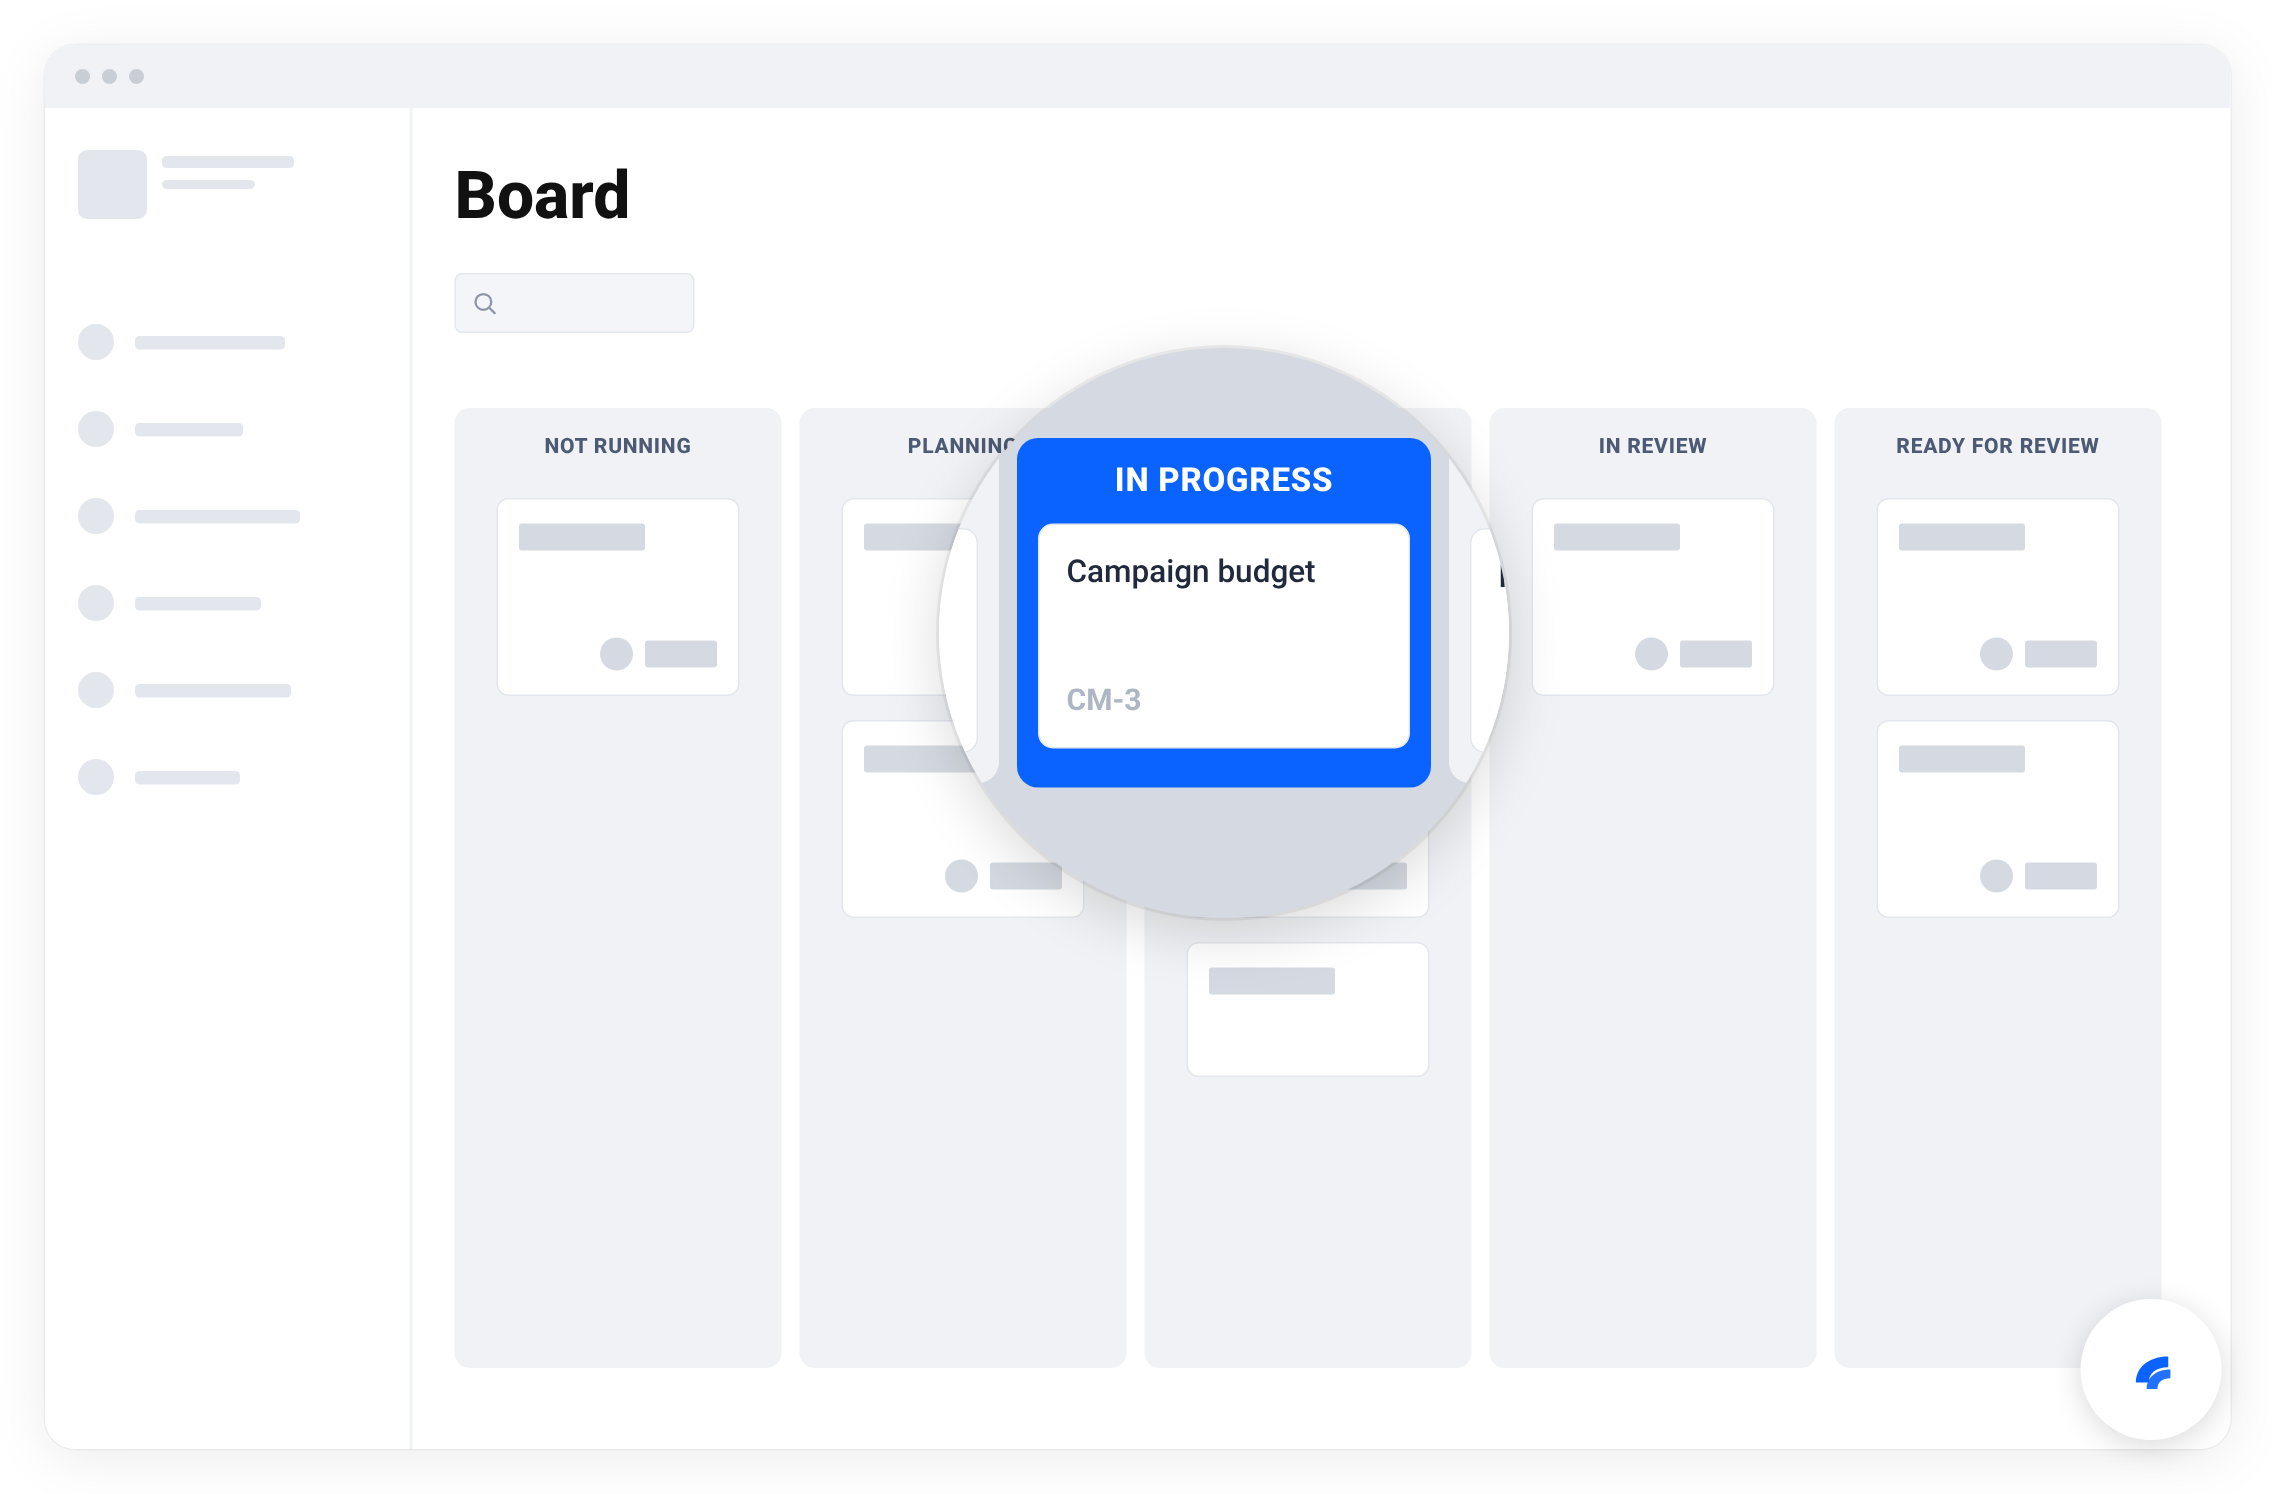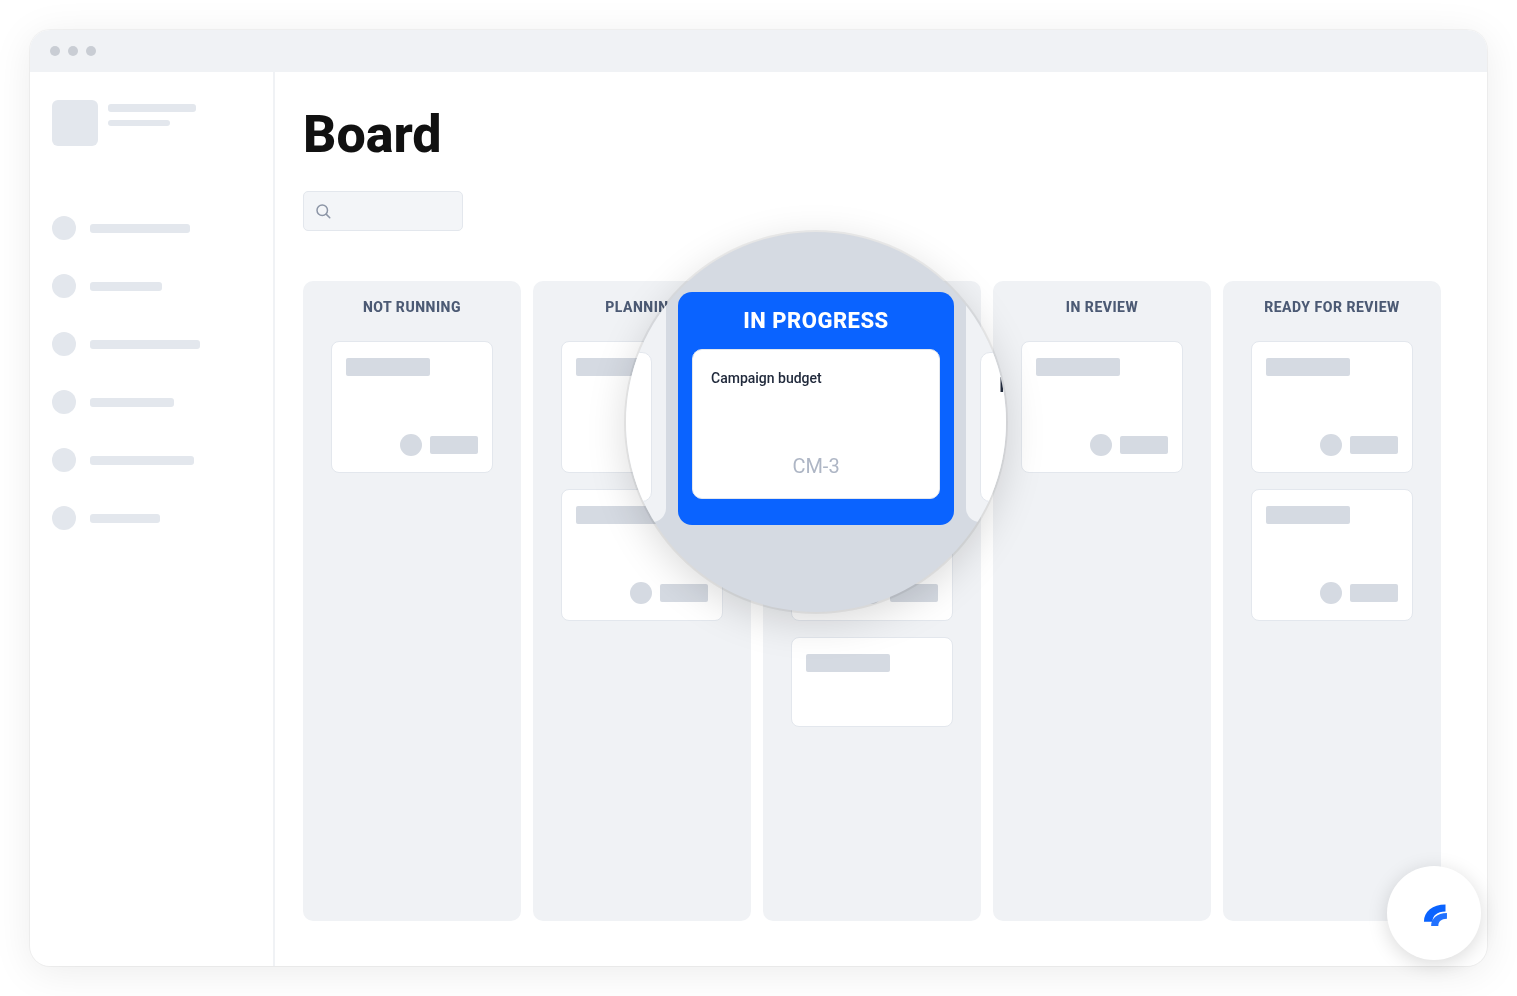--- a/index.html
+++ b/index.html
@@ -72,21 +72,21 @@
     height: 9px; background: #E3E7ED; border-radius: 3px;
   }
 
   .main {
     flex: 1;
     padding: 32px 28px 0 28px;
     overflow: hidden;
     position: relative;
   }
   .page-title {
-    font-size: 52px;
+    font-size: 44px;
     font-weight: 800;
     color: #111;
     margin-bottom: 26px;
   }
   .search-box {
     width: 160px;
     height: 40px;
     background: #F3F5F8;
     border: 1px solid #E3E7ED;
     border-radius: 5px;
@@ -184,29 +184,29 @@
     background: #fff;
     border: 1px solid #E3E7ED;
     border-radius: 10px;
     padding: 20px 18px;
     height: 150px;
     display: flex;
     flex-direction: column;
     justify-content: space-between;
   }
   .mag-card-title {
-    font-size: 14px;
+    font-size: 21px;
     color: #212A3C;
     font-weight: 500;
   }
   .mag-card-id {
     font-size: 20px;
     color: #AEB6C5;
-    font-weight: 400;
-    text-align: center;
+    font-weight: 700;
+    text-align: left;
   }
   .mag-side-left {
     position: absolute;
     top: 60px;
     left: -180px;
     width: 220px;
     background: #F0F2F5;
     border-radius: 14px;
     padding: 60px 14px 20px 14px;
   }

